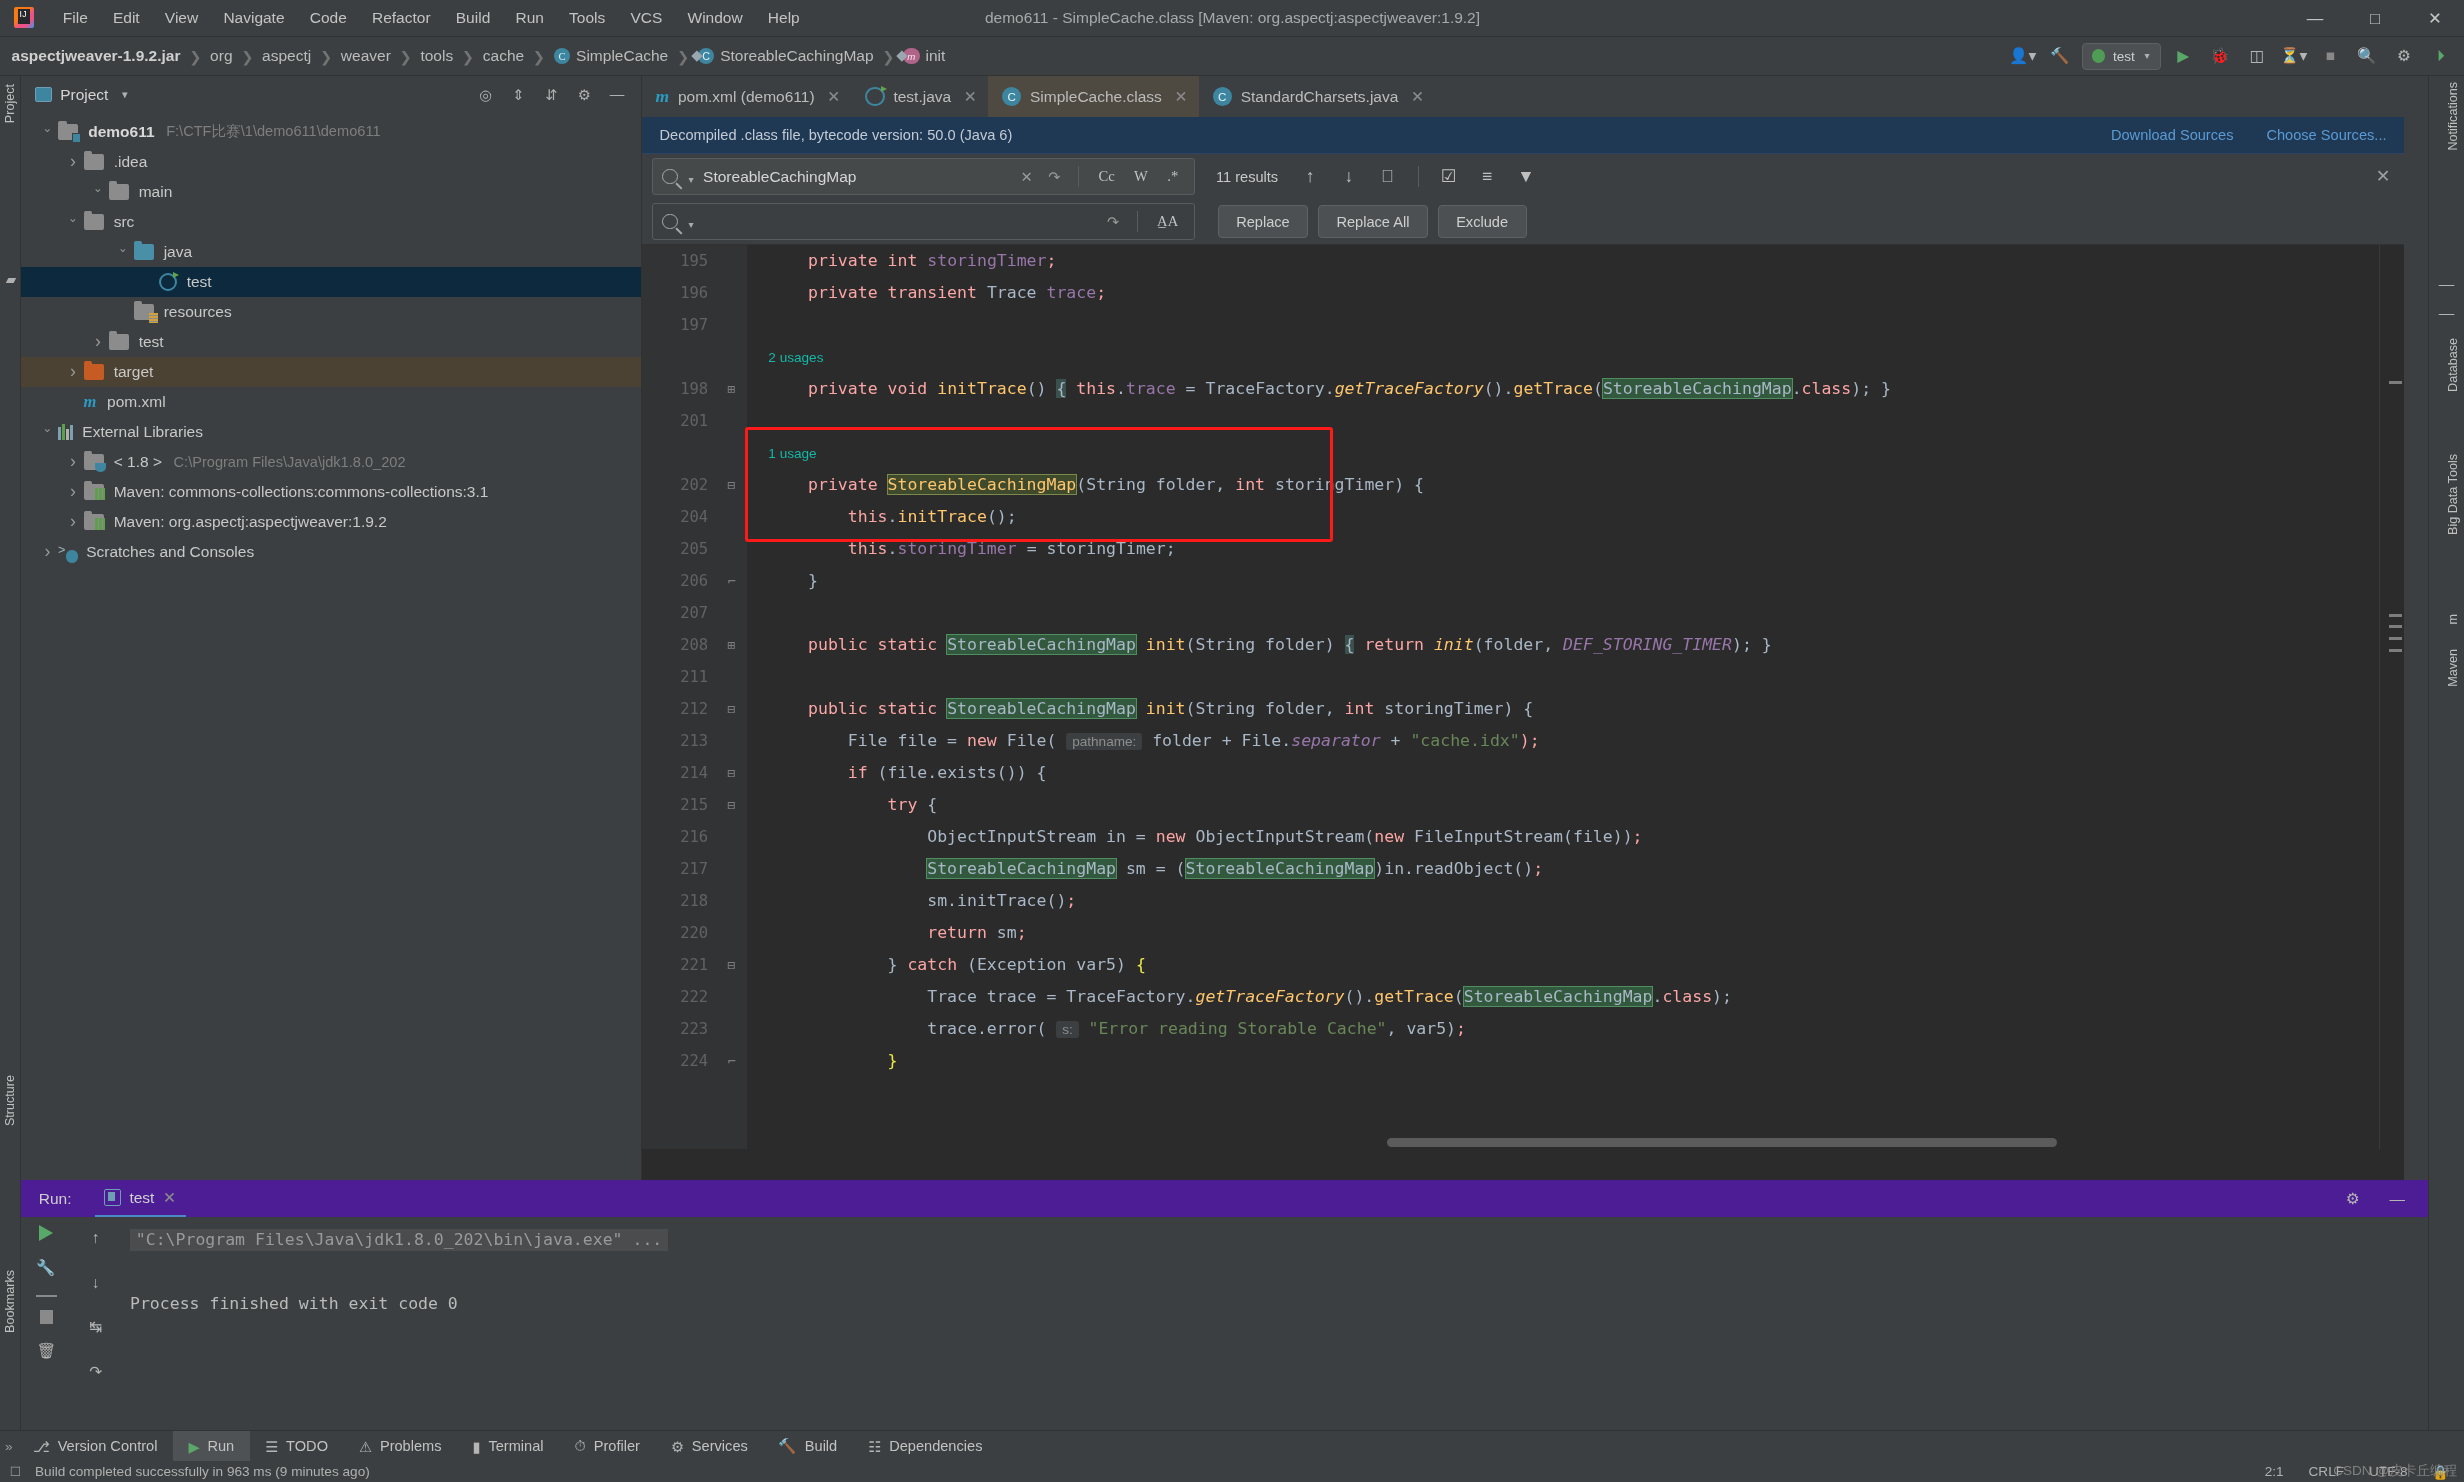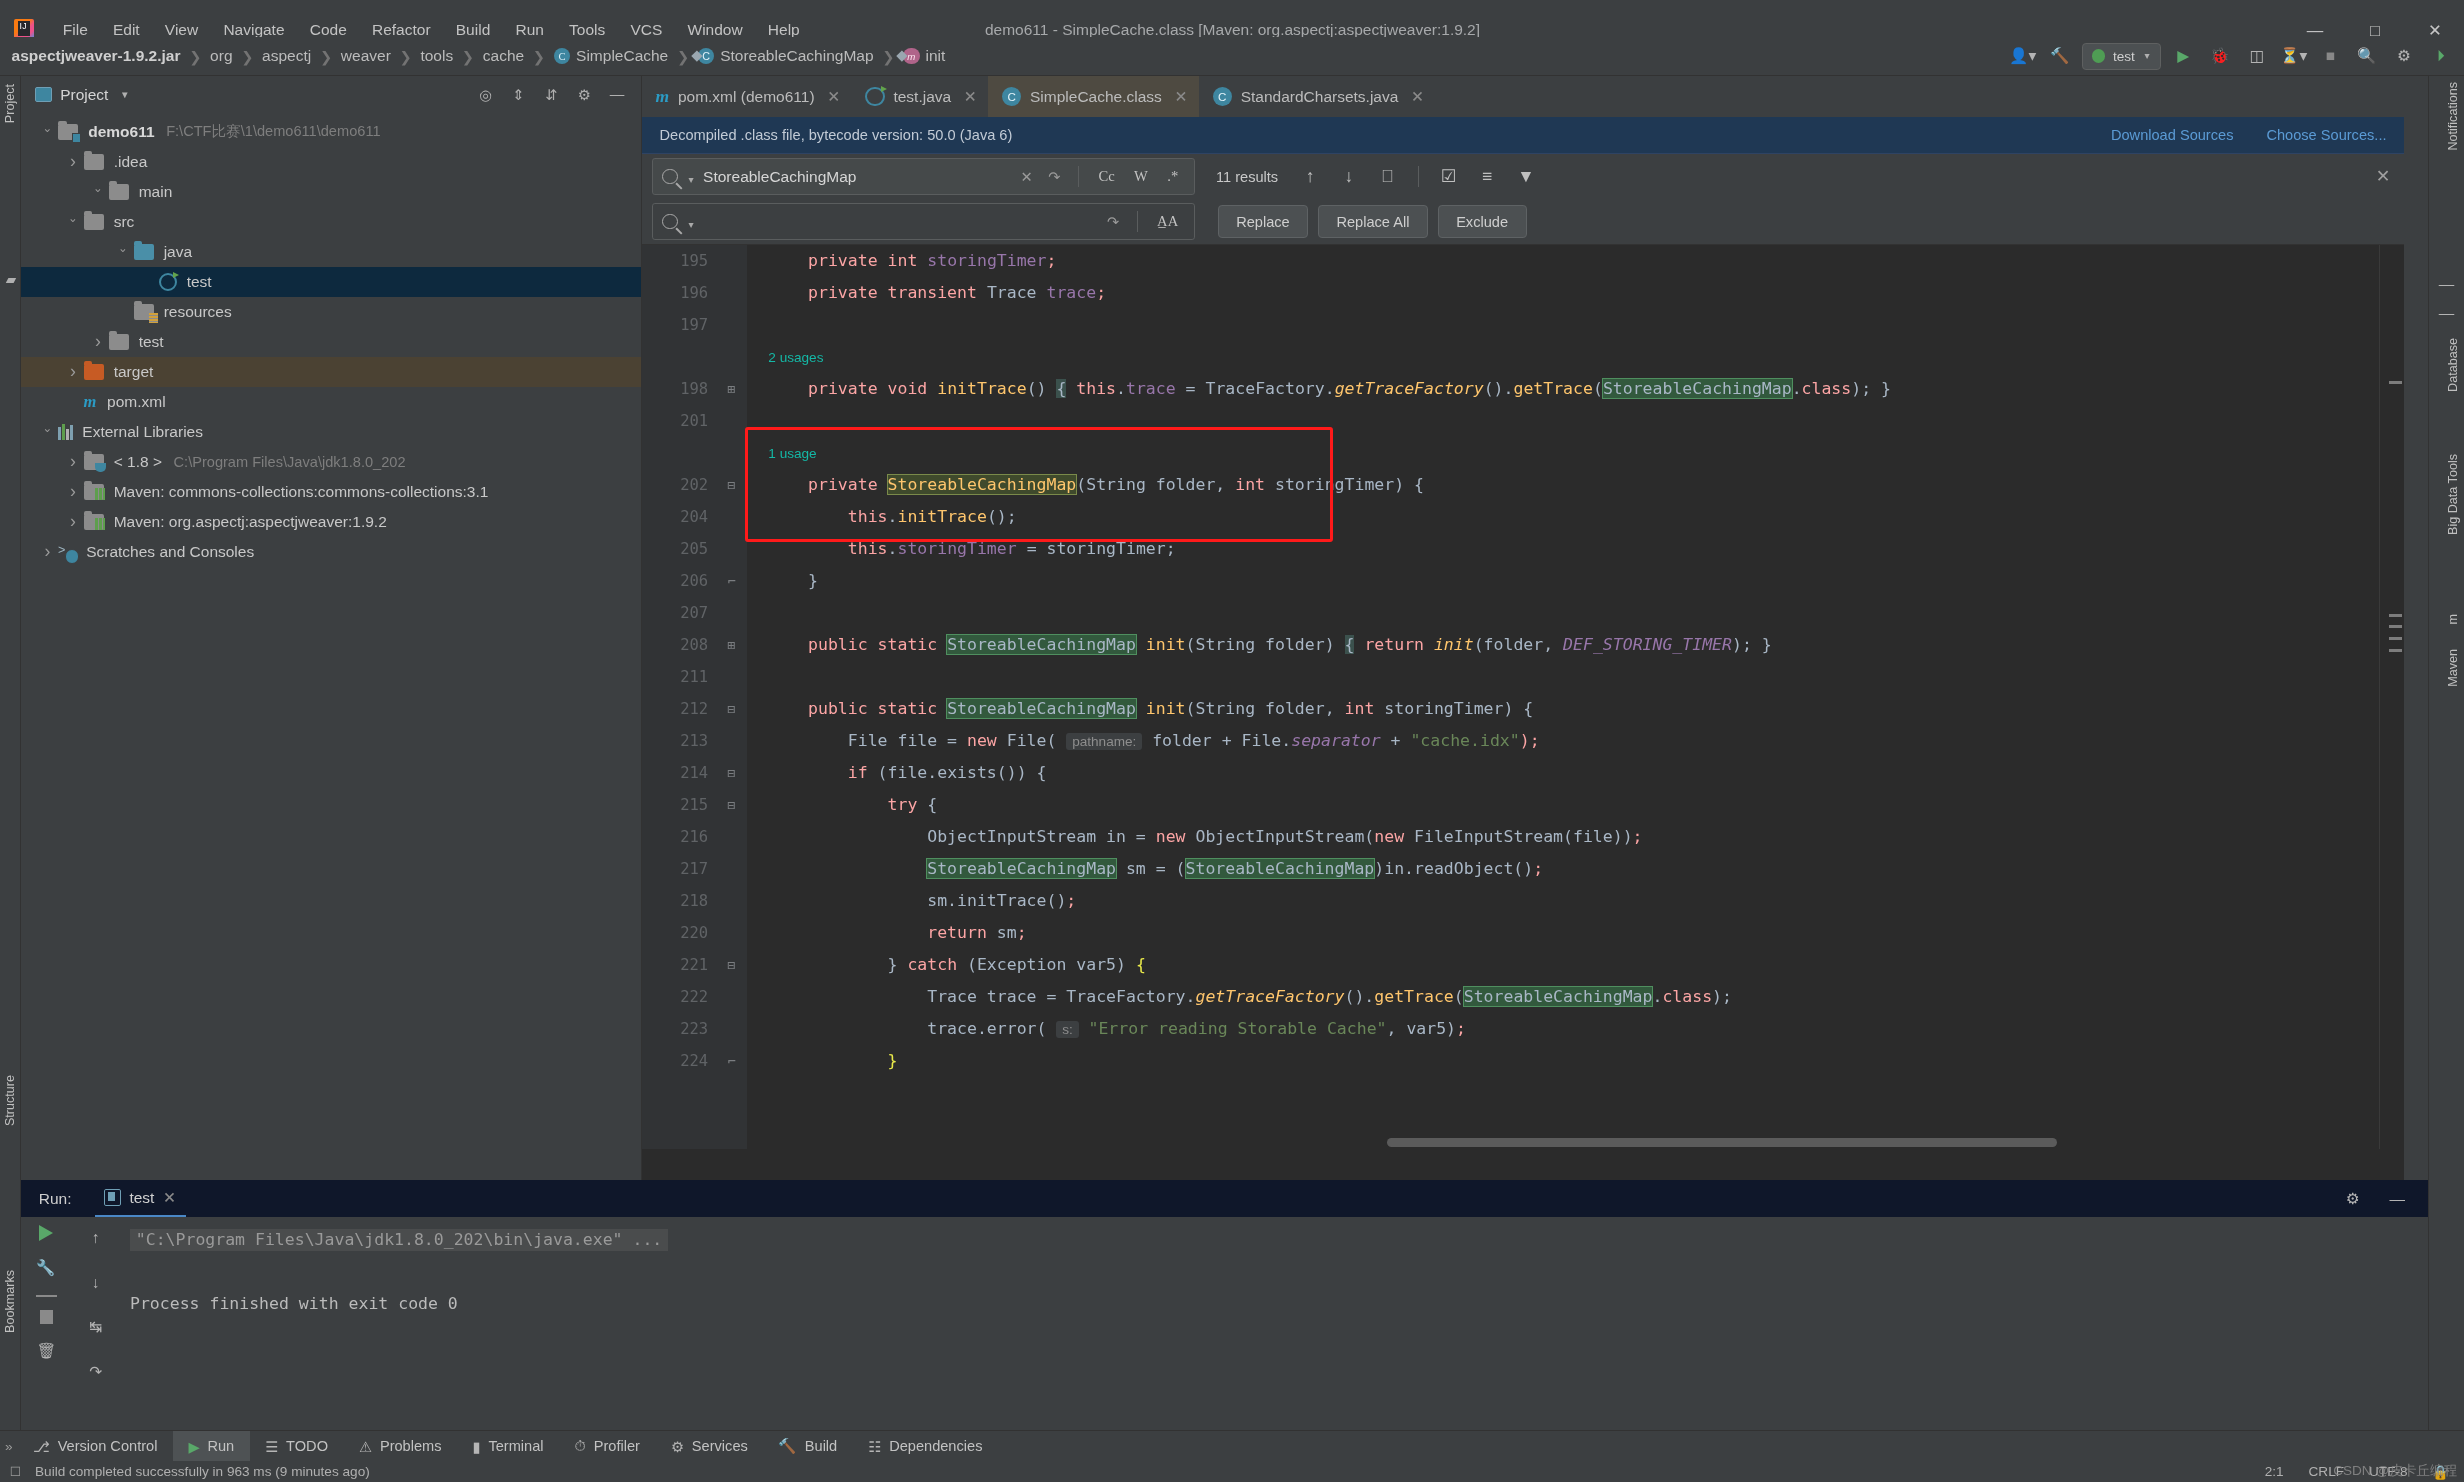--- a/index.html
+++ b/index.html
@@ -7,21 +7,21 @@
     width: 2465px; height: 1483px;
     background: #3c3f41;
     font-family: "Liberation Sans", sans-serif;
     overflow: hidden;
     color: #bbbbbb;
   }
   .app { position: relative; width: 2465px; height: 1483px; background: #3c3f41; }
 
   
   .titlebar {
-    position: absolute; left:0; top:12px; width:2465px; height:37px;
+    position: absolute; left:0; top:0; width:2465px; height:37px;
     background:#3c3f41; display:flex; align-items:center;
     border-bottom: 1px solid #323232;
   }
   .ij-logo { width:25px; height:25px; margin-left:11.6px; margin-right:13.6px; position:relative; }
   .ij-logo .sq { position:absolute; left:2.9px; top:1px; width:19.4px; height:21.3px; background:
       linear-gradient(135deg,#f97a12 0%, #f97a12 38%, #ed518a 60%, #ed518a 75%, #2e9ef4 100%); border-radius:1.9px;}
   .ij-logo .inner { position:absolute; left:6.8px; top:3.9px; width:11.6px; height:14.6px; background:#27282c; }
   .ij-logo .ijtxt { position:absolute; left:7.8px; top:3.9px; font-size:8.7px; color:#fff; font-family:"Liberation Sans",sans-serif; letter-spacing:0.5px;}
   .menubar { display:flex; align-items:center; height:37px; }
   .menu-item {
@@ -177,21 +177,21 @@
   .mk { position:absolute; right:1.9px; width:13.6px; height:2.9px; background:#7d7d7d; }
   .right-rail { position:absolute; right:0; top:0; width:25px; height:100%; background:#2b2b2b; border-left:1px solid #3a3a3a;}
 
   
   .right-strip { position:absolute; right:0; top:76px; width:37px; height:1359px; background:#3c3f41; border-left:1px solid #323232;}
   .rs-item { position:absolute; right:4.9px; }
   .rs-ic { width:27px;height:27px;display:flex;align-items:center;justify-content:center;color:#b4b4b4;font-size:15.5px;}
 
   
   .run-panel { position:absolute; left:21.3px; top:1180px; width:2407px; height:250px; background:#3c3f41; }
-  .run-head { height:37px; display:flex; align-items:center; background:#0f172a; }
+  .run-head { height:37px; display:flex; align-items:center; background:#4c1d95; }
   .run-label { font-size:15.5px; color:#cfcfcf; margin-left:17.5px; }
   .run-tab { display:flex; align-items:center; gap:8.7px; margin-left:23px; height:37px; padding:0 9.7px; border-bottom:2.9px solid #4a88c7; font-size:15.5px; color:#d0d0d0;}
   .ic-runcfg { width:16.5px;height:16.5px;border:1.9px solid #6f9fb5;border-radius:1.9px;position:relative;}
   .ic-runcfg:after{content:"";position:absolute;left:2.9px;top:1.9px;width:6.8px;height:8.7px;background:#6f9fb5;}
   .run-head-right { margin-left:auto; display:flex; align-items:center; gap:17.5px; margin-right:17.5px;}
   .run-body { position:relative; height:213px; background:#3c3f41; display:flex;}
   .run-side { width:50px; background:#3c3f41; padding-top:7.8px; display:flex; flex-direction:column; align-items:center; gap:13.6px;}
   .run-side2 { width:49px; background:#3c3f41; padding-top:7.8px; display:flex; flex-direction:column; align-items:center; gap:17.5px;}
   .run-console { flex:1; background:#3c3f41; padding:11.6px 0 0 9.7px; font-family:"DejaVu Sans Mono","Liberation Mono",monospace; font-size:16.5px; color:#bbbbbb;}
   .cmdline { background:#4a4c4d; color:#9a9a9a; display:inline-block; padding:1.9px 5.8px;}

